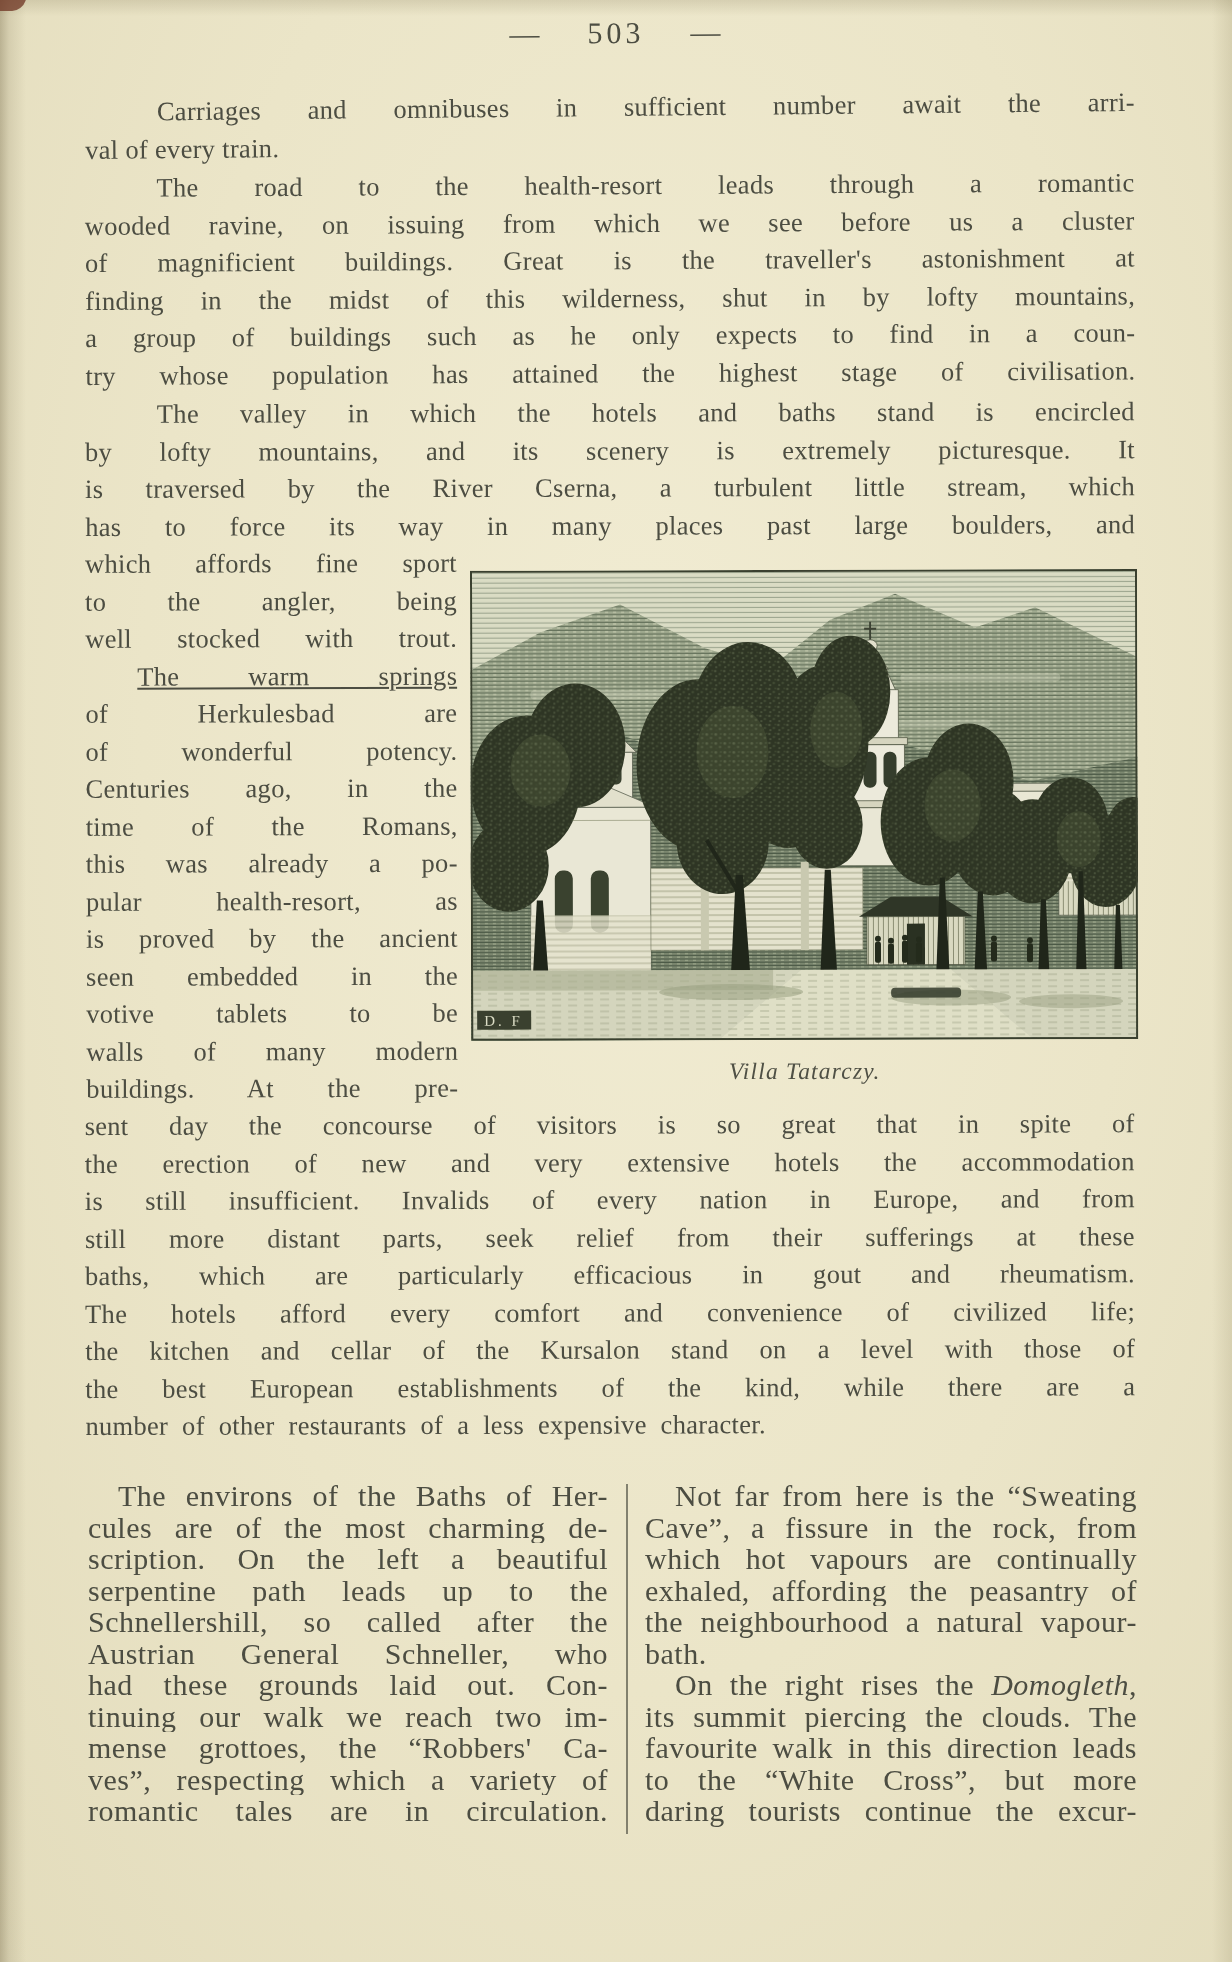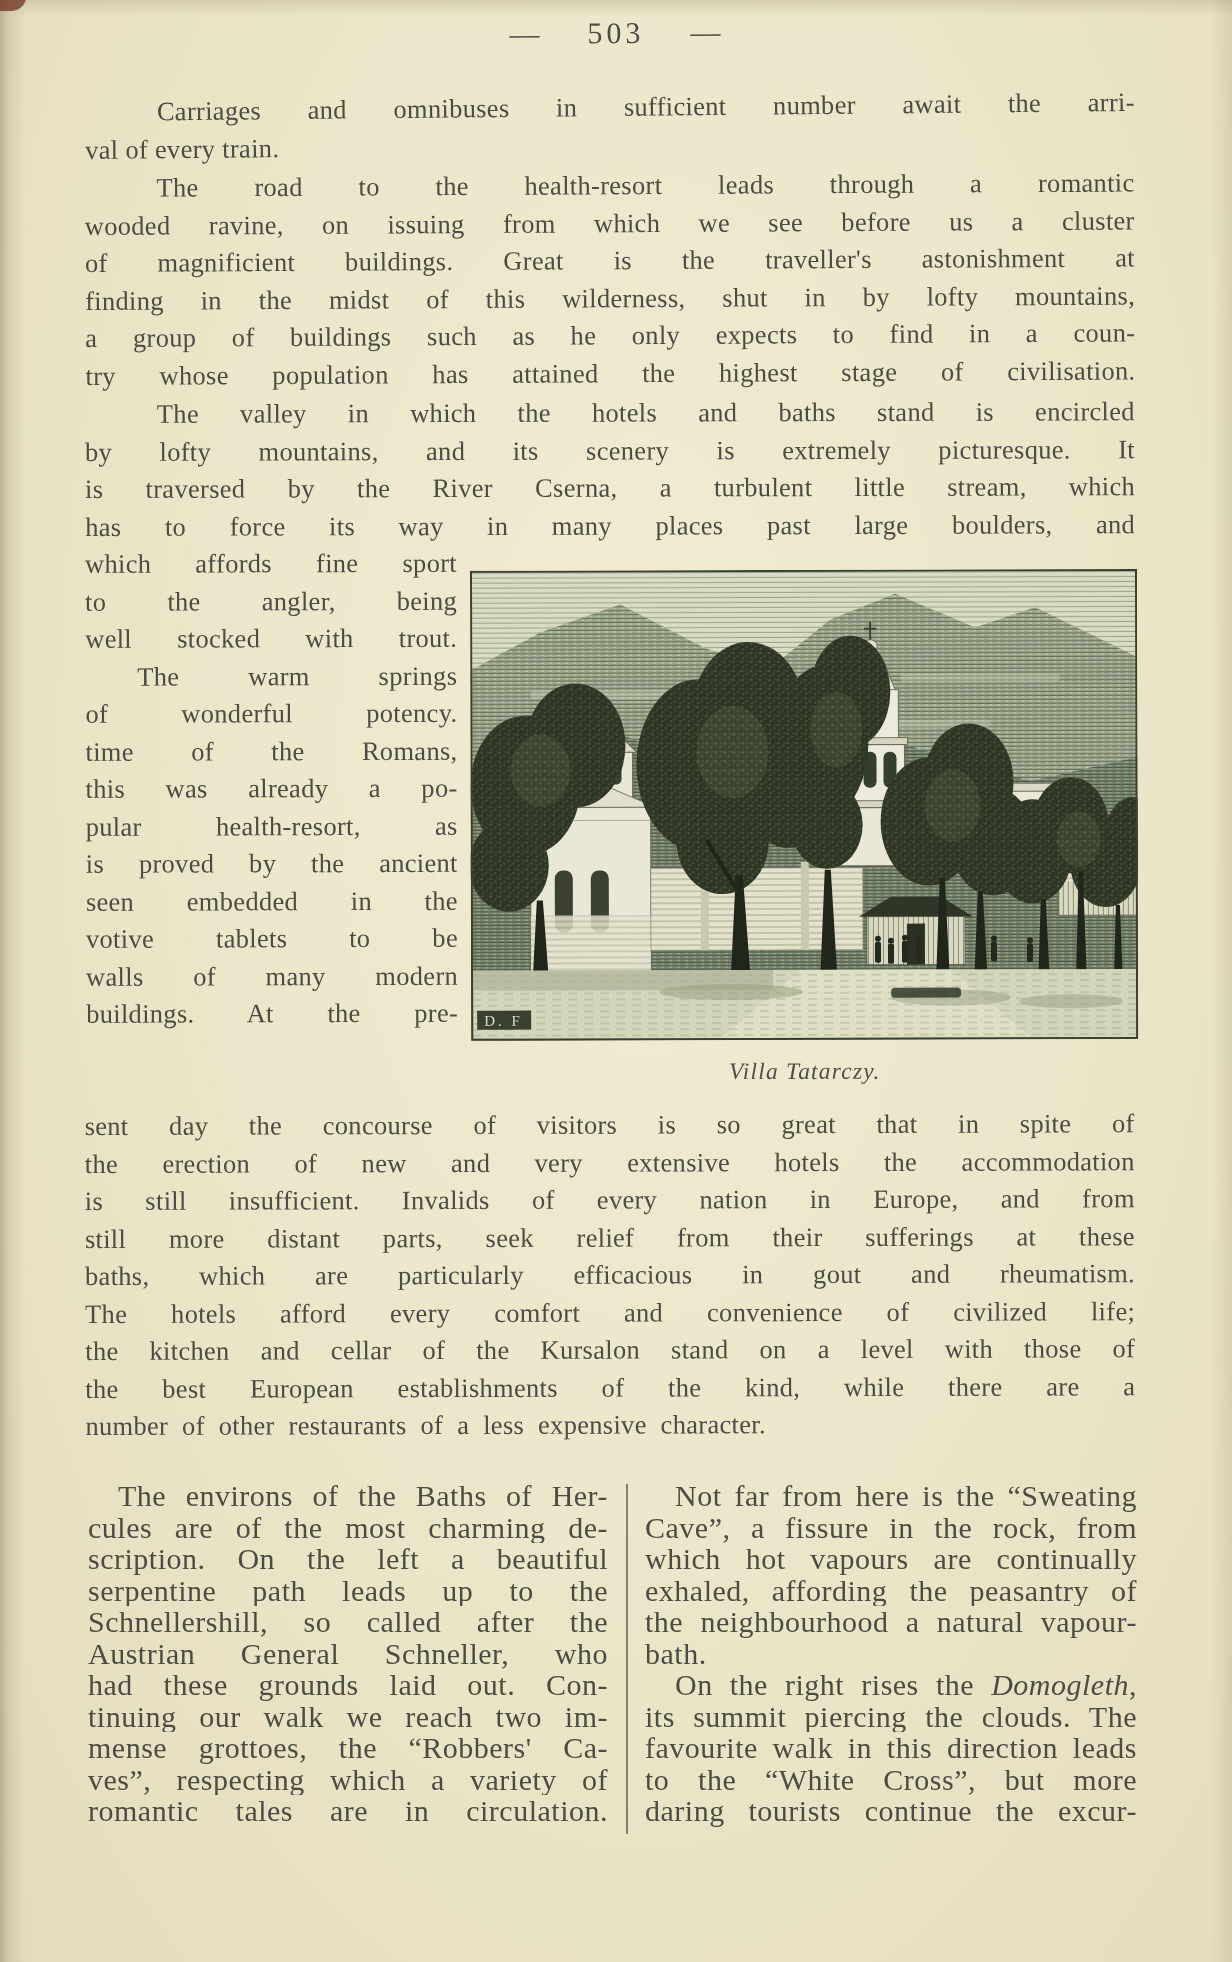--- a/index.html
+++ b/index.html
@@ -21,21 +21,21 @@
   .pagehead{left:0;top:22px;width:1232px;display:flex;justify-content:center;align-items:center;
     gap:46px;font-size:30px;letter-spacing:2px;}
   .pagehead .num{letter-spacing:4px;}
   .bl{font-size:26.5px;line-height:37.5px;height:37.5px;letter-spacing:.3px;
     text-align:justify;text-align-last:justify;overflow:hidden;}
   .sl{font-size:30px;line-height:31.5px;height:31.5px;letter-spacing:.5px;
     text-align:justify;text-align-last:justify;overflow:hidden;}
   .end{text-align-last:left;}
   .wsp{word-spacing:7px;}
   .ind{text-indent:72px;}
-  .ind-m{text-indent:52px;}
+  .ind-m{text-indent:52px;text-decoration:underline;}
   .ind-s{text-indent:30px;}
   .it{font-style:italic;}
   .caption{font-style:italic;font-size:23.5px;text-align:center;letter-spacing:1.2px;color:#4f5045;}
   .coldiv{width:2px;background:rgba(95,95,80,.75);}
   .figwrap{left:470px;top:572px;width:667px;}
 </style>
 </head>
 <body>
 
 <div class="page">
@@ -67,21 +67,23 @@
     <div class="bl">is traversed by the River Cserna, a turbulent little stream, which</div>
     <div class="bl">has to force its way in many places past large boulders, and</div>
   </div>
 
   <div class="abs tilt-c" style="left:0;top:0;width:1232px;height:1150px;">
     <div class="abs" style="left:85px;top:546px;width:372px;">
       <div class="bl">which affords fine sport</div>
       <div class="bl">to the angler, being</div>
       <div class="bl">well stocked with trout.</div>
       <div class="bl ind-m">The warm springs</div>
+      <div class="bl">of Herkulesbad are</div>
       <div class="bl">of wonderful potency.</div>
+      <div class="bl">Centuries ago, in the</div>
       <div class="bl">time of the Romans,</div>
       <div class="bl">this was already a po-</div>
       <div class="bl">pular health-resort, as</div>
       <div class="bl">is proved by the ancient</div>
       <div class="bl">seen embedded in the</div>
       <div class="bl">votive tablets to be</div>
       <div class="bl">walls of many modern</div>
       <div class="bl">buildings. At the pre-</div>
     </div>
 

